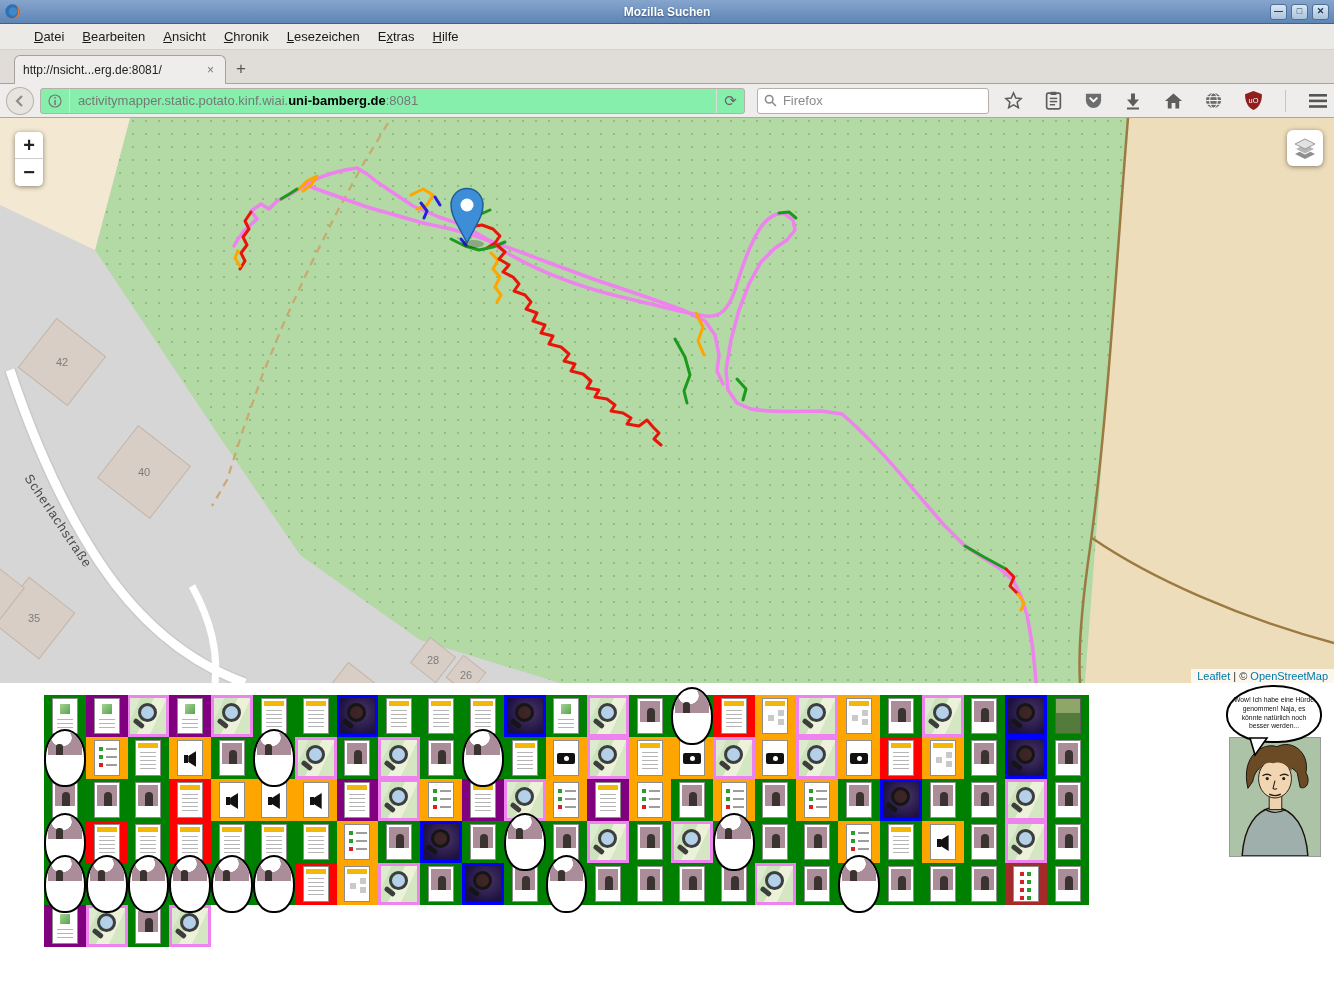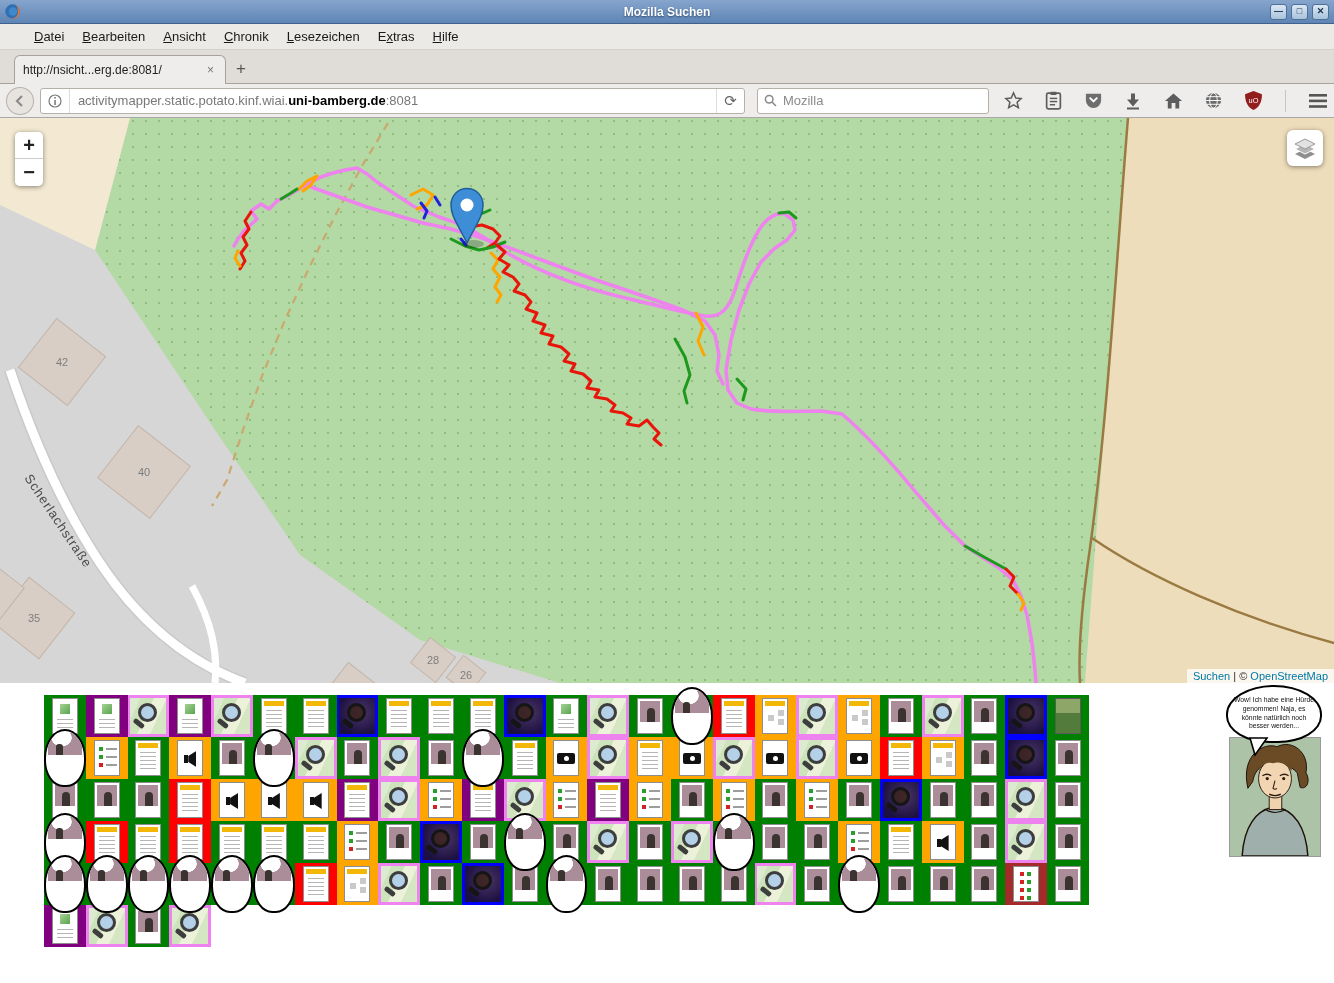--- a/index.html
+++ b/index.html
@@ -24,21 +24,21 @@
   .tabbar{height:34px;background:#e0ddd8;position:relative;border-bottom:1px solid #a9a29a;display:flex;align-items:flex-end;}
   .tab{margin-left:14px;height:29px;width:212px;background:#efedeb;border:1px solid #a9a29a;border-bottom:none;
     border-radius:6px 6px 0 0;display:flex;align-items:center;padding:0 8px;font-size:12px;color:#222;position:relative;top:1px;}
   .tab-title{flex:1;white-space:nowrap;overflow:hidden;}
   .tab-close{color:#777;font-size:12px;padding:0 3px;}
   .newtab-btn{width:30px;height:26px;font-size:17px;color:#555;text-align:center;line-height:24px;}
 
   .navbar{height:34px;background:#efedeb;display:flex;align-items:center;padding:0 6px;border-bottom:1px solid #a8a8a8;}
   .nav-back{width:28px;height:28px;border-radius:50%;border:1px solid #b7b2aa;background:#e7e4e0;
     display:flex;align-items:center;justify-content:center;margin-right:6px;}
-  .urlbar{width:708px;height:26px;background:#ffffff;border:1px solid #b5b0a8;border-radius:3px;
+  .urlbar{width:708px;height:26px;background:#86efac;border:1px solid #b5b0a8;border-radius:3px;
     display:flex;align-items:center;font-size:13px;overflow:hidden;}
   .url-info{padding:0 7px;border-right:1px solid #ddd;height:100%;display:flex;align-items:center;}
   .url-text{padding-left:8px;flex:1;white-space:nowrap;color:#777;}
   .url-text b{color:#000;font-weight:bold;}
   .url-reload{border-left:1px solid #ddd;height:100%;width:28px;display:flex;align-items:center;justify-content:center;
     color:#666;font-size:15px;}
   .searchbox{width:233px;height:26px;background:#fff;border:1px solid #b5b0a8;border-radius:3px;margin-left:12px;
     display:flex;align-items:center;padding:0 6px;font-size:13px;color:#8a8a8a;gap:6px;}
   .nav-icons{display:flex;align-items:center;margin-left:14px;gap:20px;}
   .nav-icons .icn{width:20px;height:20px;display:flex;align-items:center;justify-content:center;color:#5d5d5d;}
@@ -163,21 +163,21 @@
       </svg>
     </span>
     <span class="url-text"><span>activitymapper.static.potato.kinf.wiai.</span><b>uni-bamberg.de</b><span>:8081</span></span>
     <span class="url-reload">⟳</span>
   </div>
   <div class="searchbox">
     <svg width="13" height="13" viewBox="0 0 13 13">
       <circle cx="5.2" cy="5.2" r="3.8" fill="none" stroke="#888" stroke-width="1.5"></circle>
       <line x1="8.2" y1="8.2" x2="12" y2="12" stroke="#888" stroke-width="1.5"></line>
     </svg>
-    <span>Mozilla</span>
+    <span>Firefox</span>
   </div>
   <div class="nav-icons">
     <span class="icn">
       <svg width="19" height="19" viewBox="0 0 20 20">
           <path d="M10,2 L12.4,7.4 18,8 13.8,11.8 15.1,17.5 10,14.5 4.9,17.5 6.2,11.8 2,8 7.6,7.4 Z" fill="none" stroke="#5d5d5d" stroke-width="1.6"></path>
         </svg>
     </span>
     <span class="icn">
       <svg width="17" height="19" viewBox="0 0 16 18">
           <rect x="1.5" y="2" width="13" height="15" rx="1.5" fill="none" stroke="#5d5d5d" stroke-width="1.6"></rect>
@@ -324,21 +324,21 @@
     <div class="zin">+</div>
     <div class="zout">−</div>
   </div>
   <div class="layersctl">
     <svg width="26" height="26" viewBox="0 0 26 26">
       <polygon points="13,14 3,19 13,24 23,19" fill="#8f8f8f"></polygon>
       <polygon points="13,9 3,14 13,19 23,14" fill="#b5b5b5" stroke="#fff" stroke-width="1"></polygon>
       <polygon points="13,4 3,9 13,14 23,9" fill="#e2e2e2" stroke="#999" stroke-width="1"></polygon>
     </svg>
   </div>
-  <div class="attribution"><a href="#">Suchen</a><span> | © </span><a href="#">OpenStreetMap</a></div>
+  <div class="attribution"><a href="#">Leaflet</a><span> | © </span><a href="#">OpenStreetMap</a></div>
 </div>
 
 <div class="bottom">
   <div class="grid" id="tilegrid">
       <div class="grid-row">
         <div class="tile" style="background: rgb(0, 128, 0);">
           <div class="th shot"></div>
         </div>
         <div class="tile" style="background: rgb(128, 0, 128);">
           <div class="th shot"></div>

